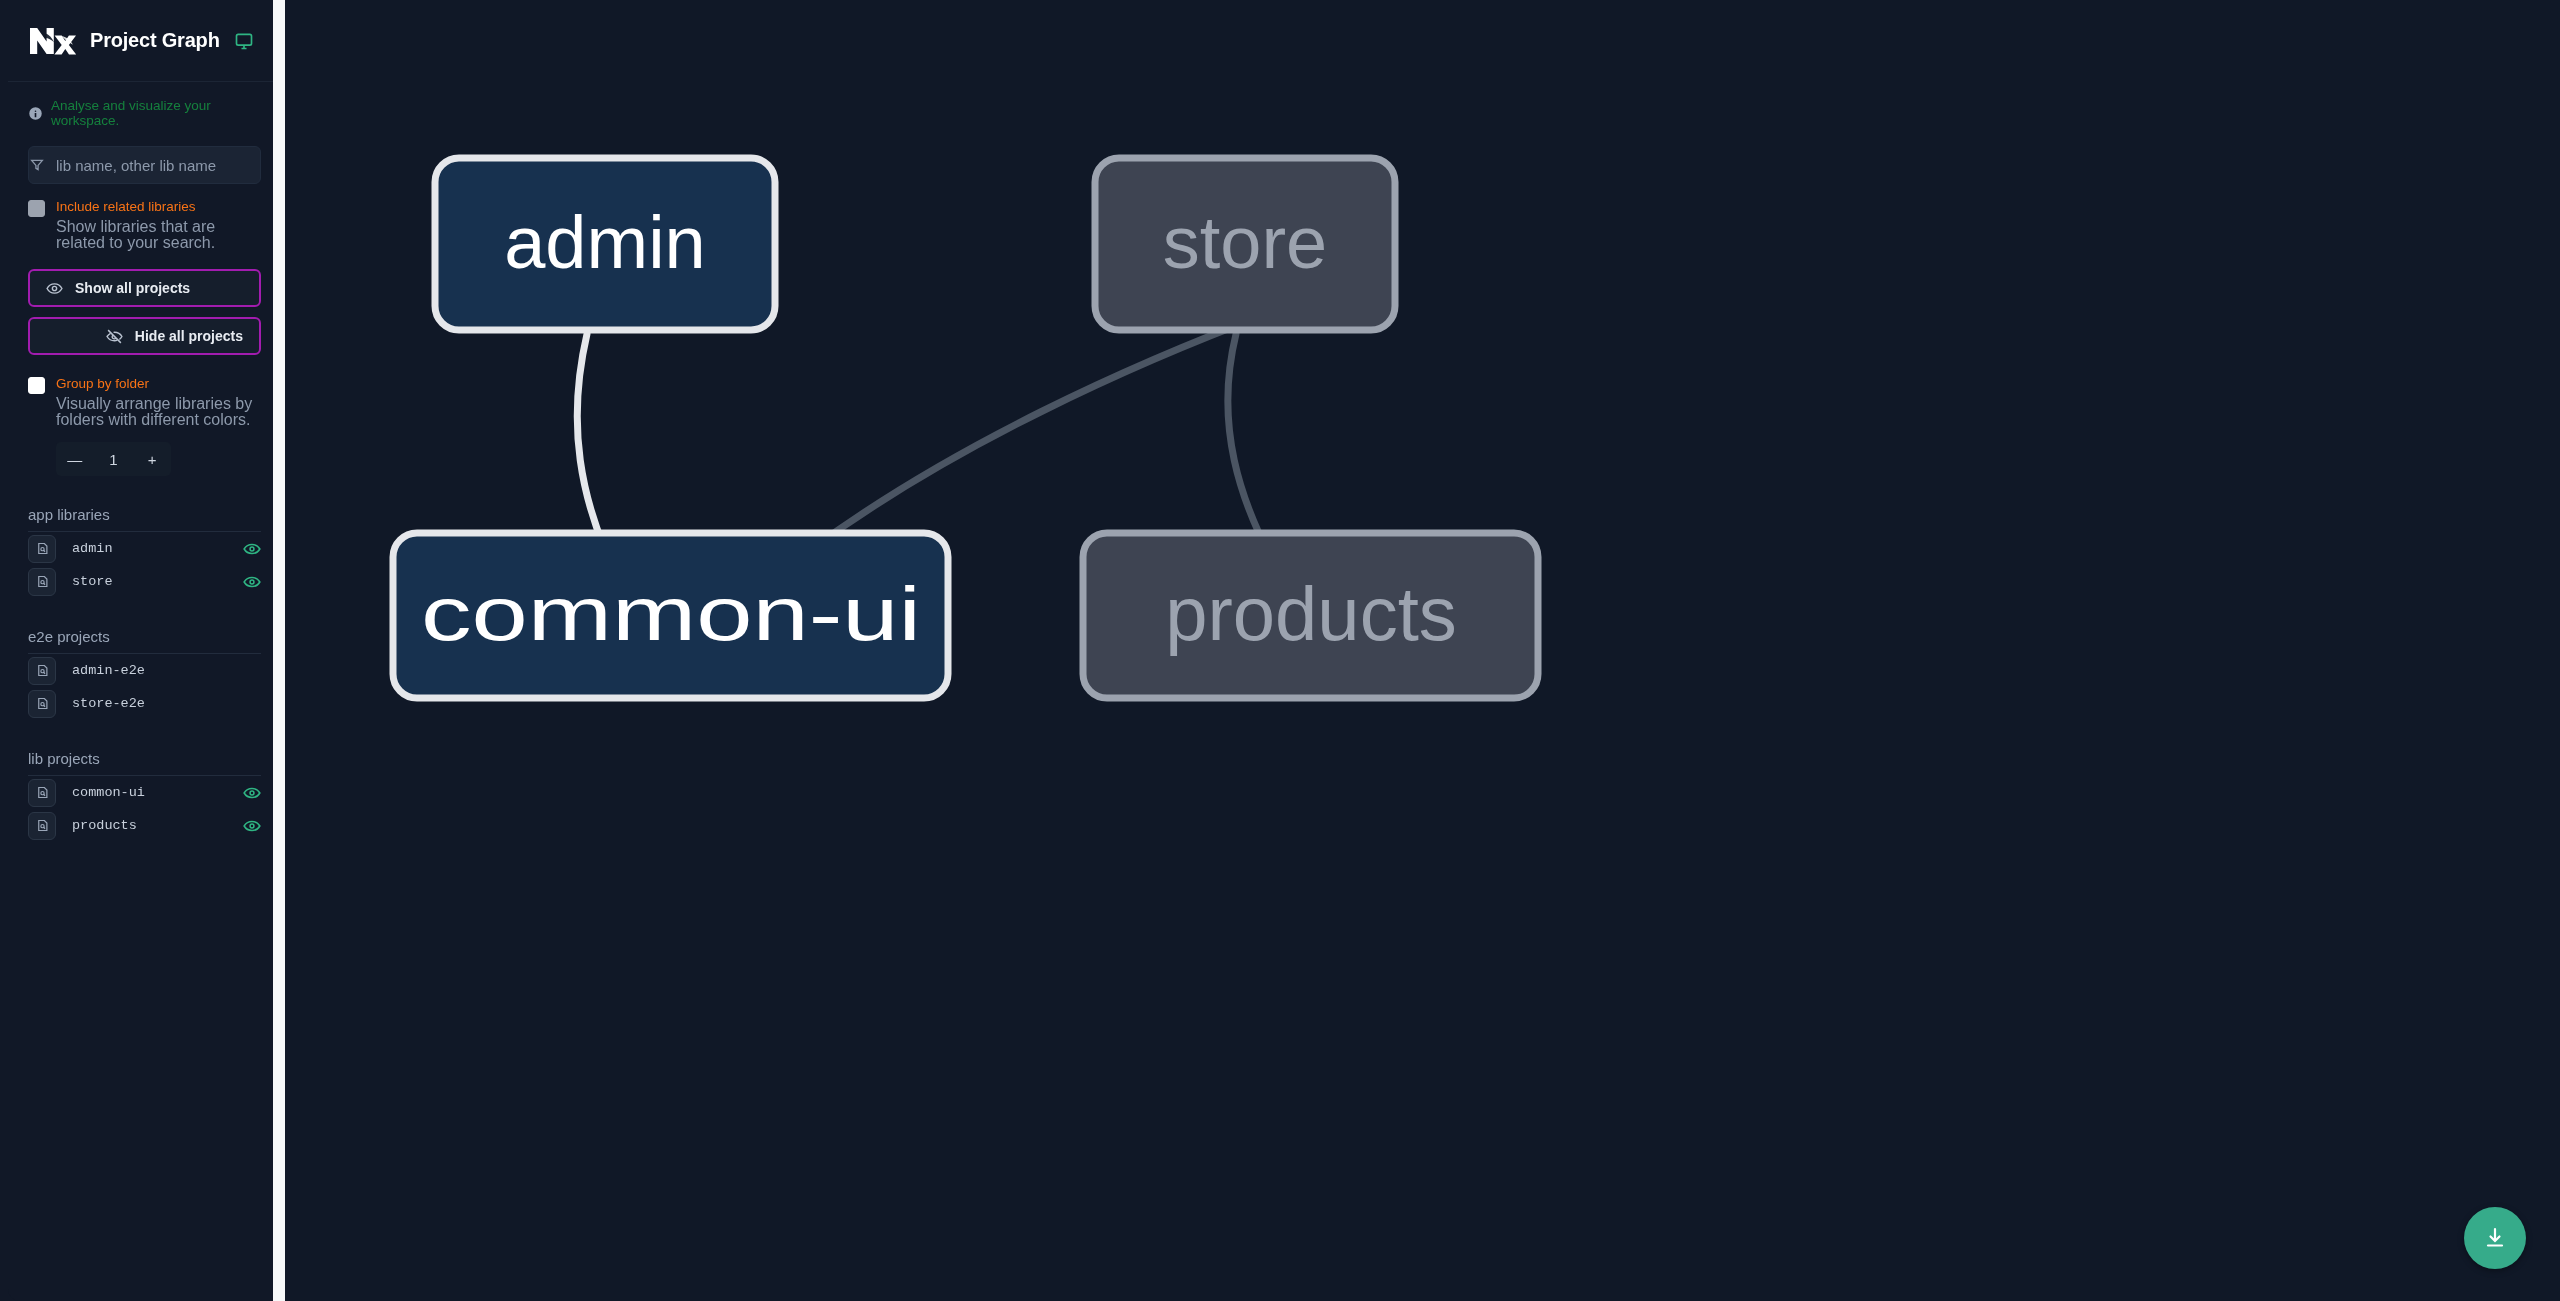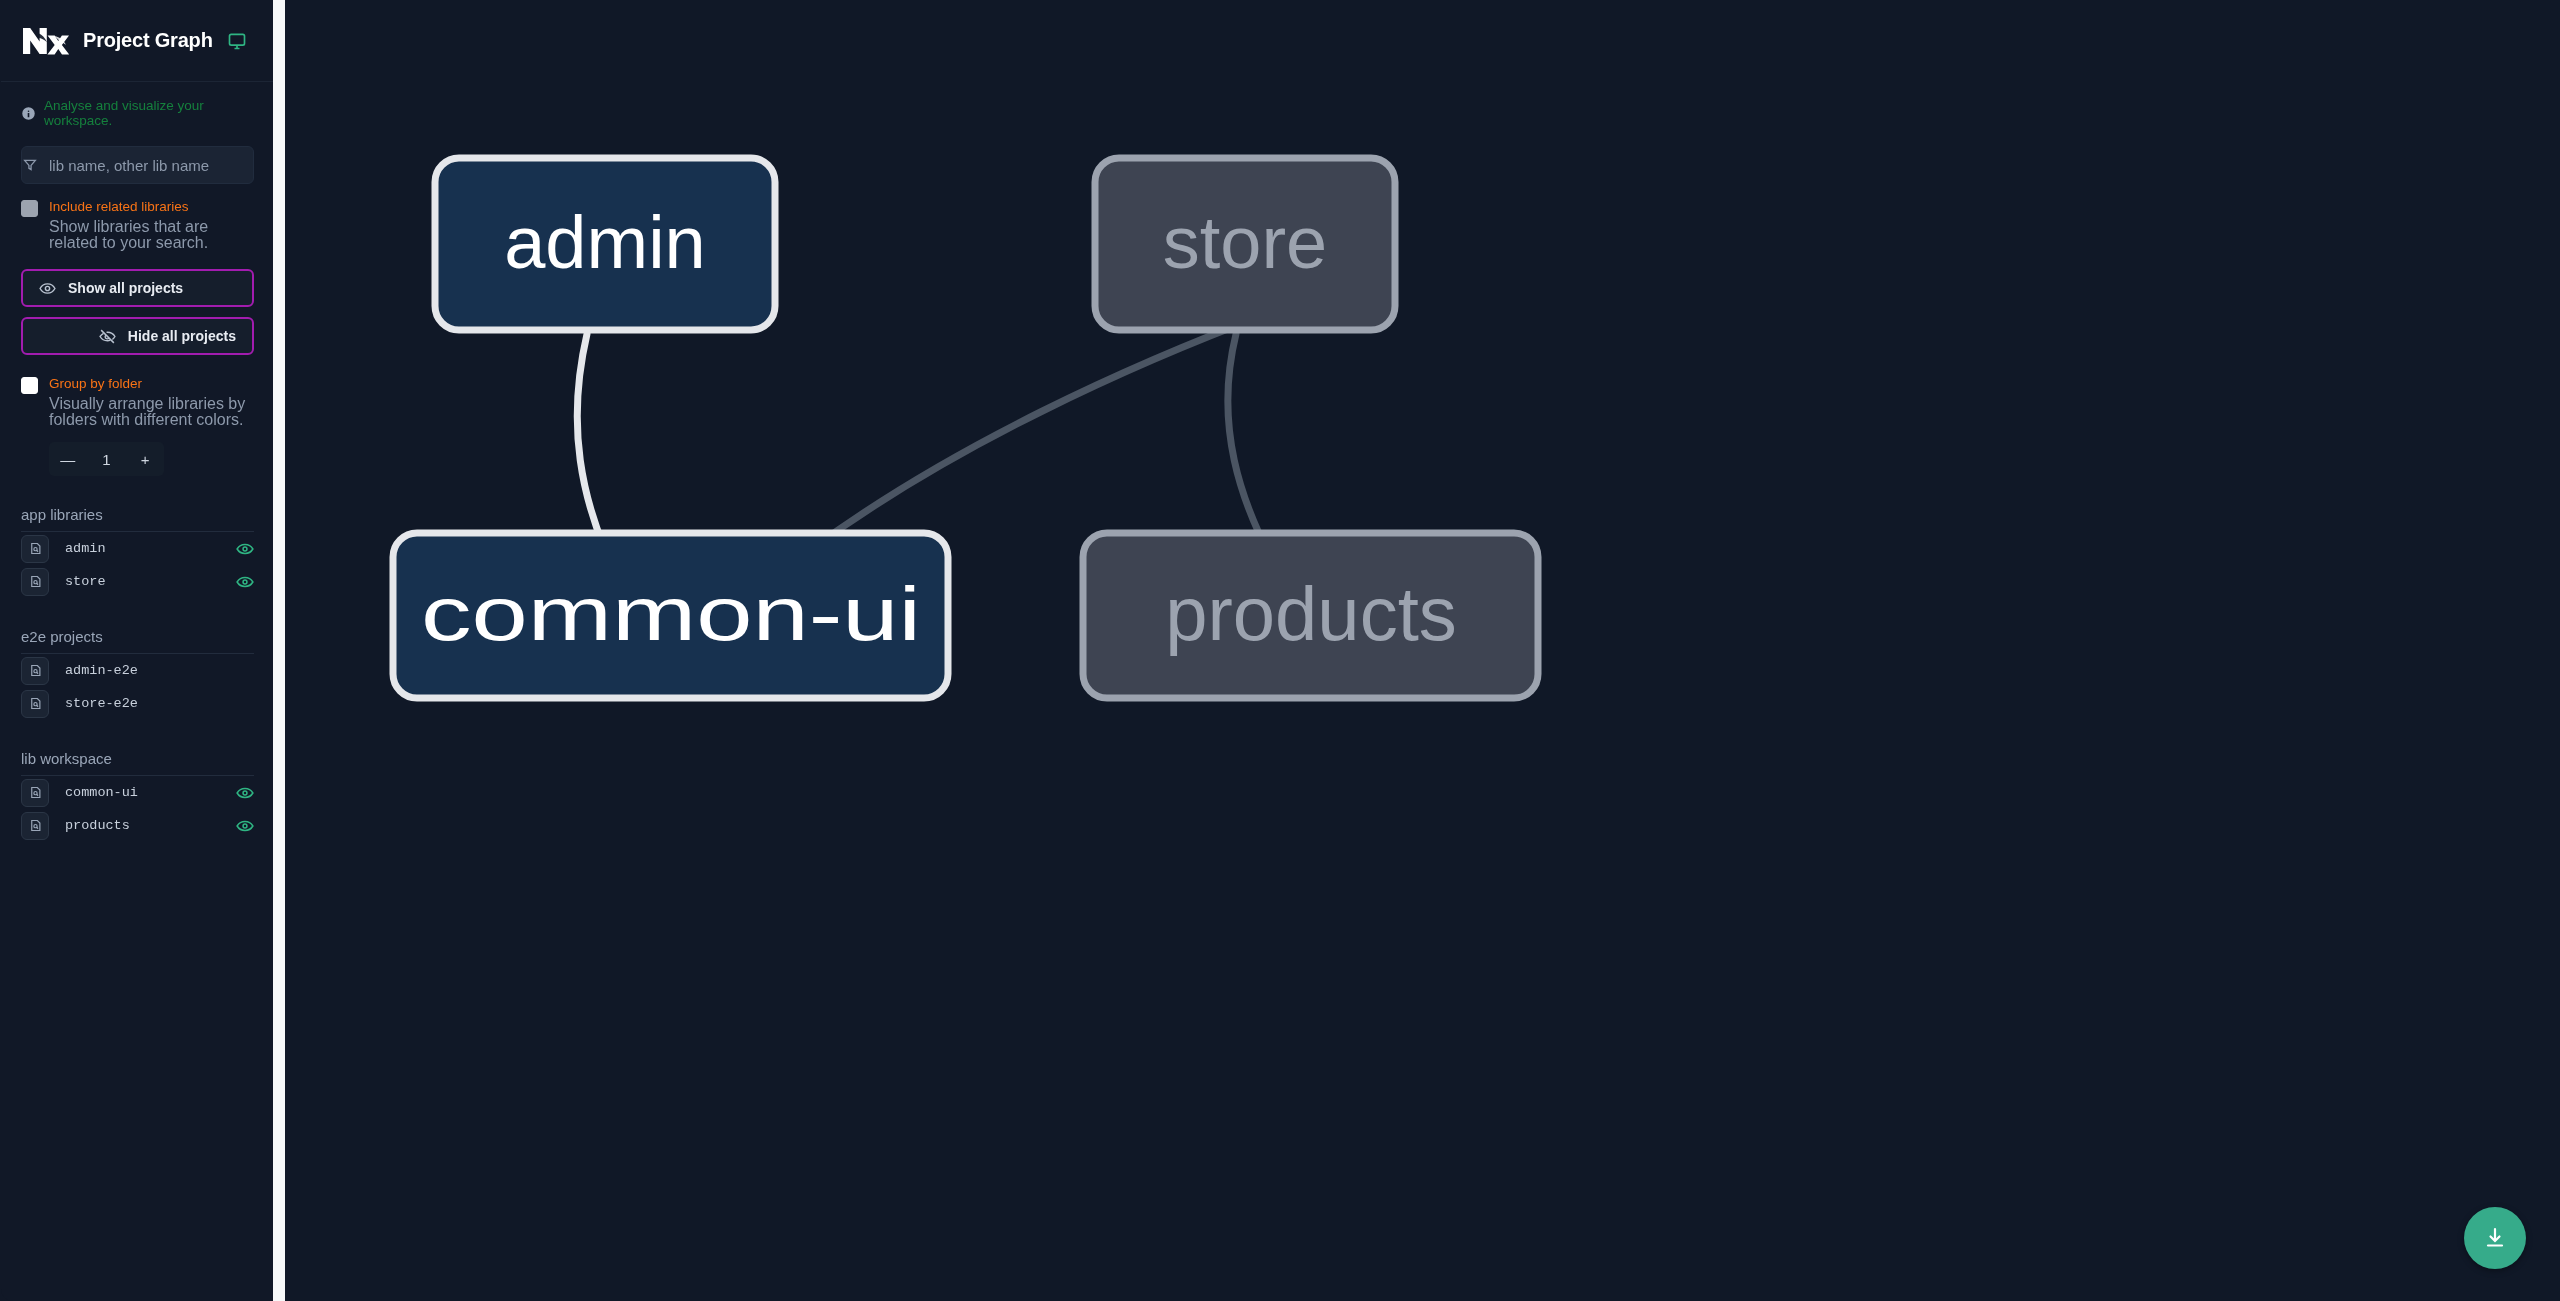--- a/index.html
+++ b/index.html
@@ -7,21 +7,21 @@
   html, body {
     width: 2560px; height: 1301px;
     background: #0f172a;
     font-family: "Liberation Sans", sans-serif;
     overflow: hidden;
   }
   #app { position: relative; width: 2560px; height: 1301px; background: #111827; }
 
   
   #sidebar {
-    position: absolute; left: 1px; top: 0;
+    position: absolute; left: 8px; top: 0;
     width: 273px; height: 1301px;
     background: #111827;
     border-bottom-left-radius: 12px;
     overflow: hidden;
     display: flex; flex-direction: column;
   }
   .sb-header {
     height: 82px; flex: 0 0 82px;
     display: flex; align-items: center;
     padding: 0 20px;
@@ -316,21 +316,21 @@
           </svg>
         </span>
         <span class="proj-name">store-e2e</span>
         <svg class="proj-eye hidden-eye" viewBox="0 0 24 24" fill="none" stroke="currentColor" stroke-width="2">
           <path d="M1.5 12S5 6 12 6s10.5 6 10.5 6S19 18 12 18 1.5 12 1.5 12z"></path>
             <circle cx="12" cy="12" r="2.6"></circle>
         </svg>
       </div>
 
       <div class="group-head">
-        <div class="group-title">lib workspace</div>
+        <div class="group-title">lib projects</div>
         <div class="group-rule"></div>
       </div>
       <div class="proj-row">
         <span class="proj-icon">
           <svg viewBox="0 0 24 24" fill="none" stroke="currentColor" stroke-width="1.9">
             <path d="M6 4h9l4 4v12H6z"></path>
               <circle cx="12" cy="13" r="2.6"></circle>
               <path d="M13.8 14.8L16 17.2"></path>
           </svg>
         </span>

